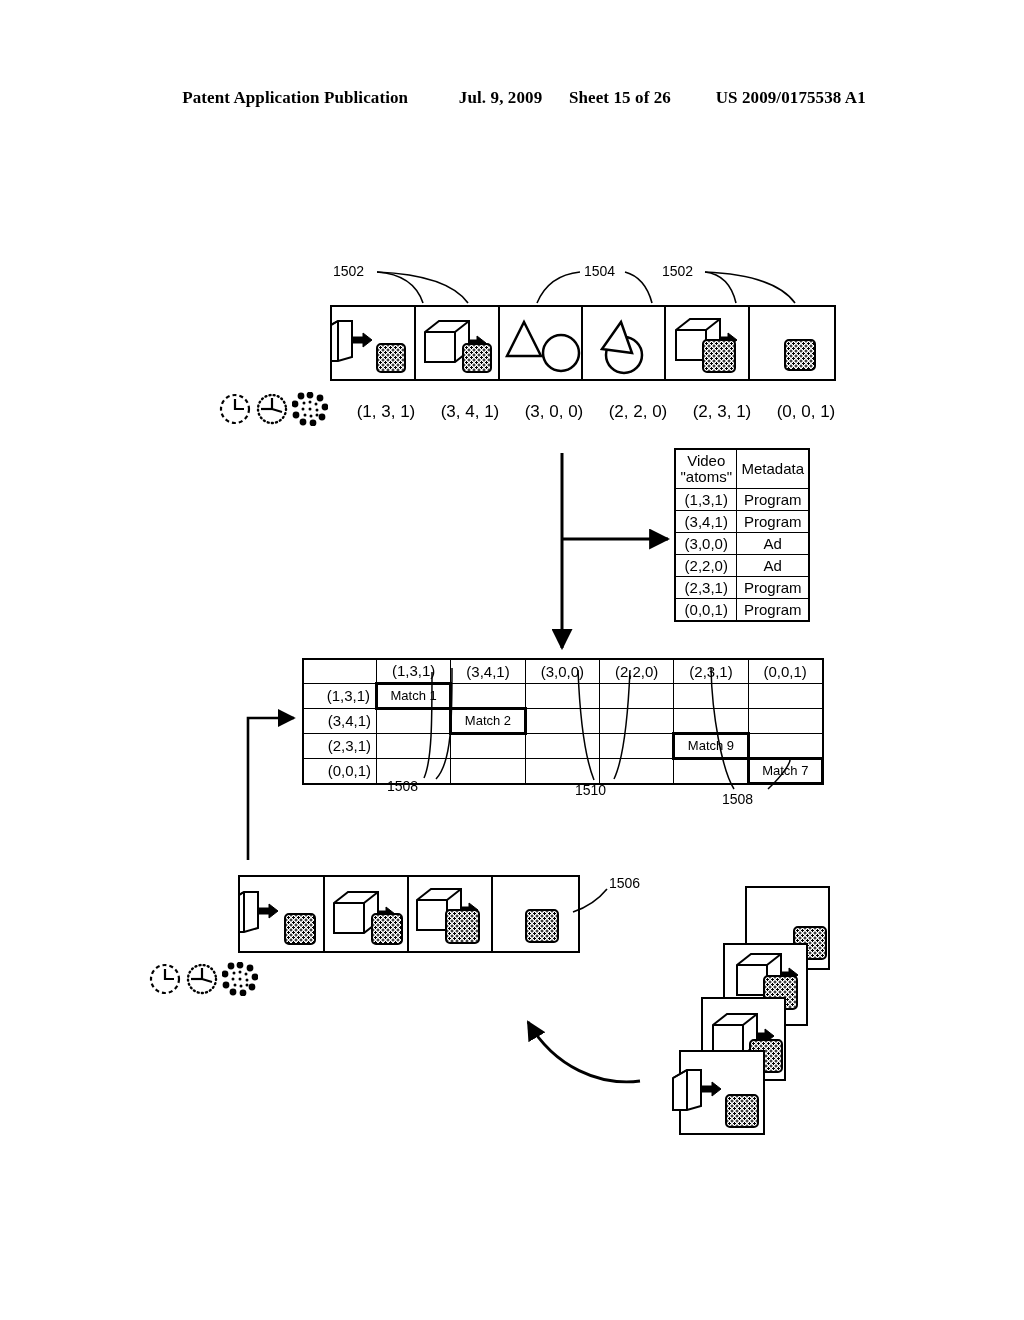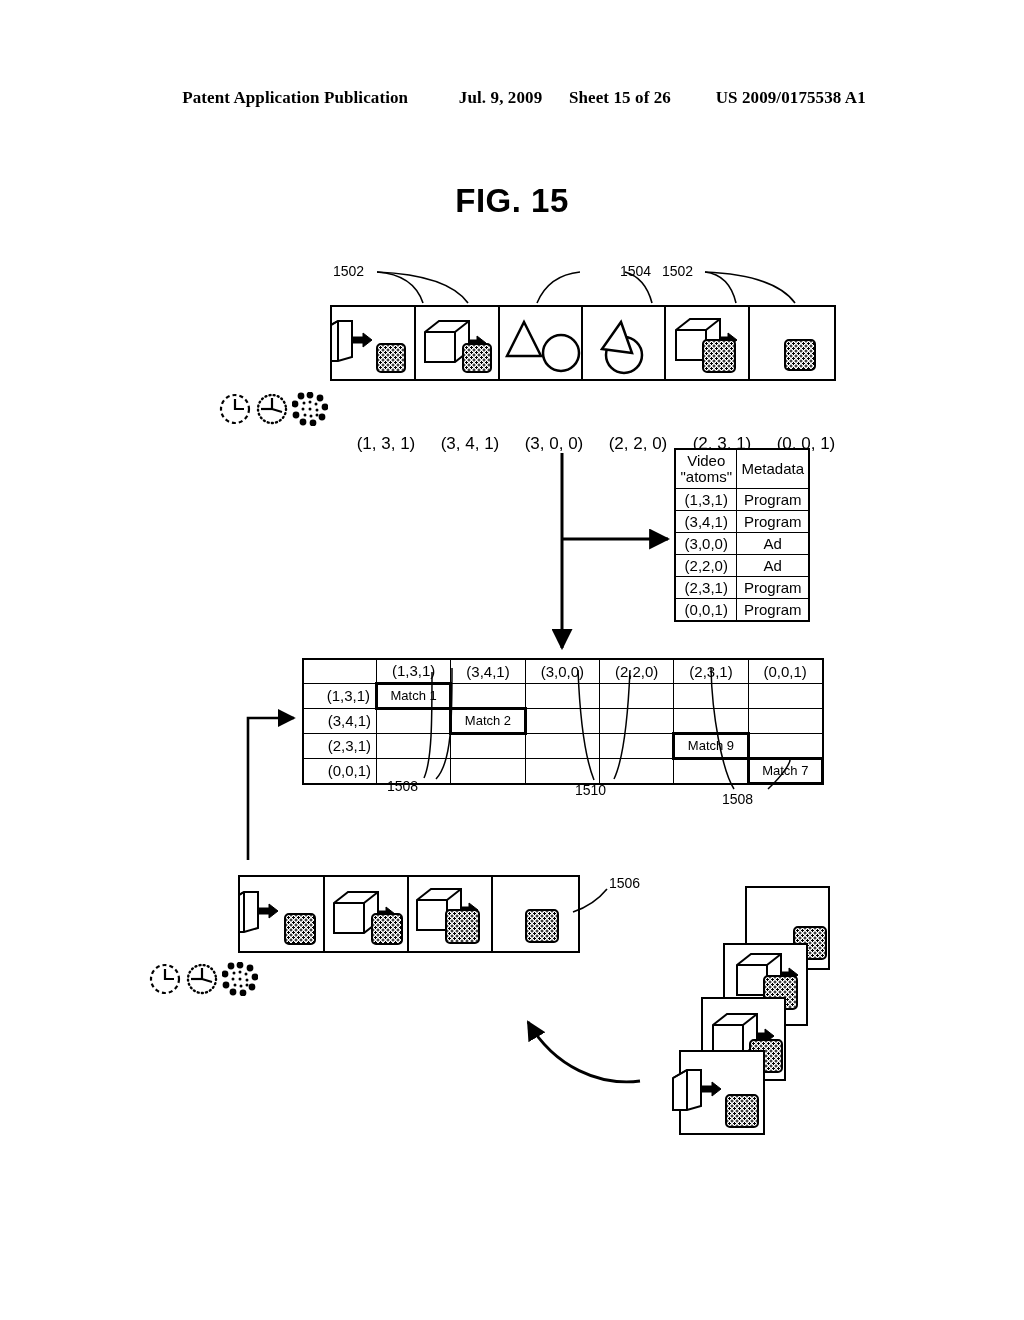--- a/index.html
+++ b/index.html
@@ -89,21 +89,20 @@
     background-position: 0 0, 2.5px 2.5px;
   }
   .tri, .circ { position: absolute; }
 
   
   .coordrow {
     position: absolute;
     font-family: "Liberation Sans", sans-serif;
     font-size: 17px;
     white-space: nowrap;
-    margin-top: 32px;
   }
 
   
   .icon { position: absolute; }
 
   
   .meta-table {
     position: absolute;
     border: 2px solid #000;
     border-collapse: collapse;
@@ -169,24 +168,23 @@
   <div class="pub-header">
     <span>Patent Application Publication</span>
     <span class="hdr-gap-a"></span>
     <span>Jul. 9, 2009</span>
     <span class="hdr-gap-b"></span>
     <span>Sheet 15 of 26</span>
     <span class="hdr-gap-c"></span>
     <span>US 2009/0175538 A1</span>
   </div>
 
-  <div class="fig-title">FIG. 15</div>
 
   <div class="ref" style="left:333px; top:263px;">1502</div>
-  <div class="ref" style="left:620px; top:263px;">1504</div>
+  <div class="ref" style="left:584px; top:263px;">1504</div>
   <div class="ref" style="left:662px; top:263px;">1502</div>
 
   <div class="strip" id="topstrip" style="left:330px; top:305px; width:506px; height:76px;">
 
     <div class="frame" style="width:85px;">
       <svg class="cube" style="left:-10px; top:10px;" width="54" height="50" viewBox="0 0 54 50">
         <path d="M2 12 L16 4 L30 4 L30 40 L16 44 L2 44 Z" fill="#fff" stroke="#000" stroke-width="2"></path>
         <path d="M2 12 L16 4 M2 12 L2 44 M16 4 L16 44 M2 44 L16 44" fill="none" stroke="#000" stroke-width="2"></path>
         <path d="M30 20 L41 20 L41 16 L50 23 L41 30 L41 26 L30 26 Z" fill="#000" stroke="#000" stroke-width="1"></path>
       </svg>

